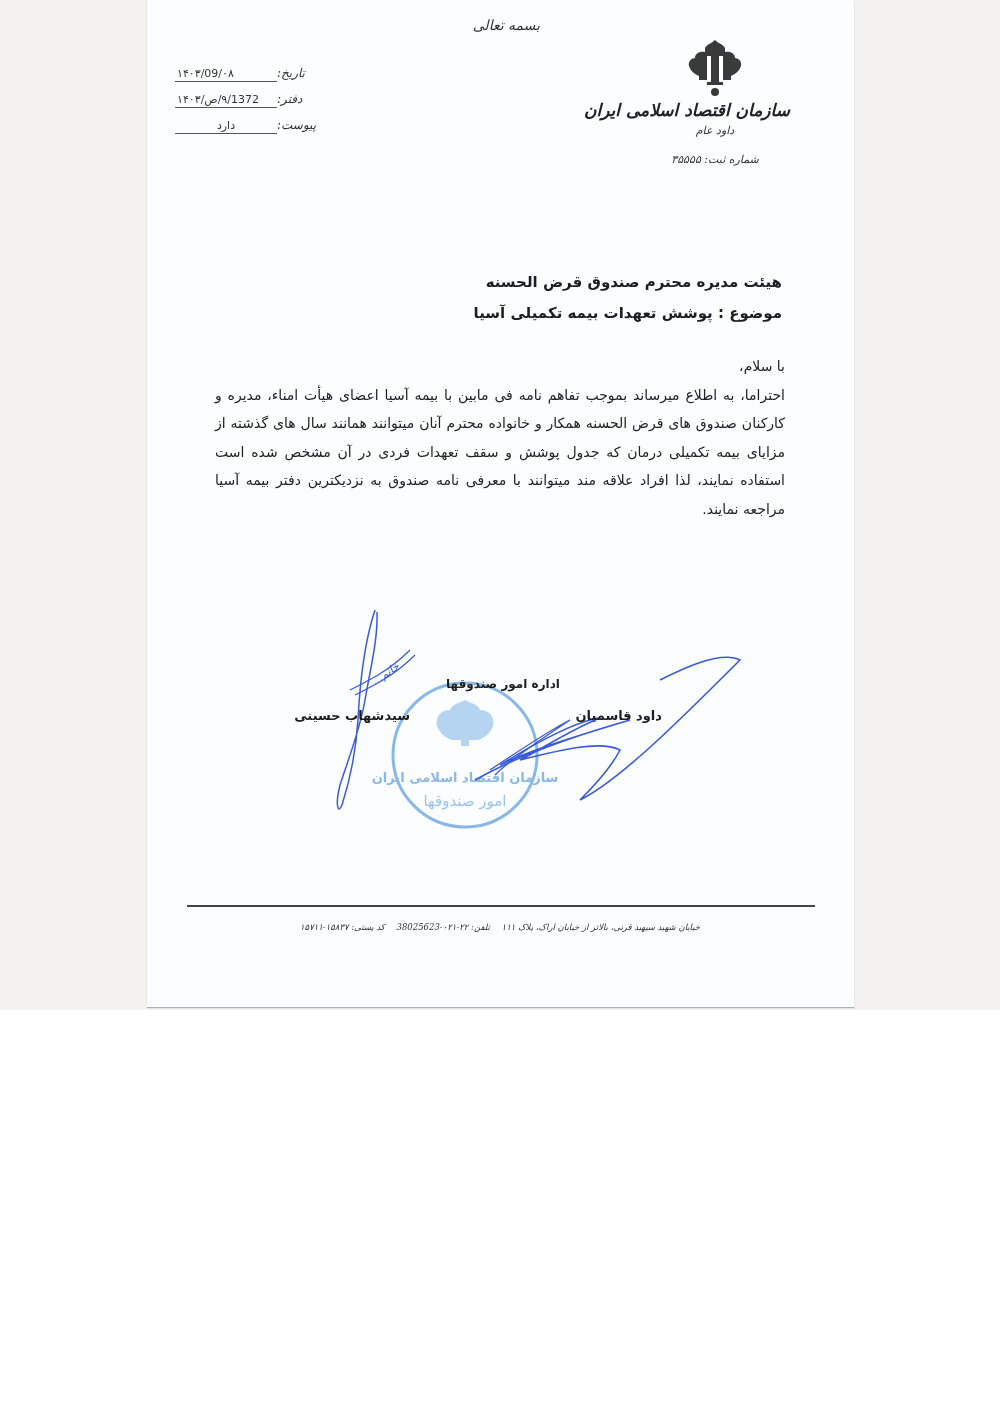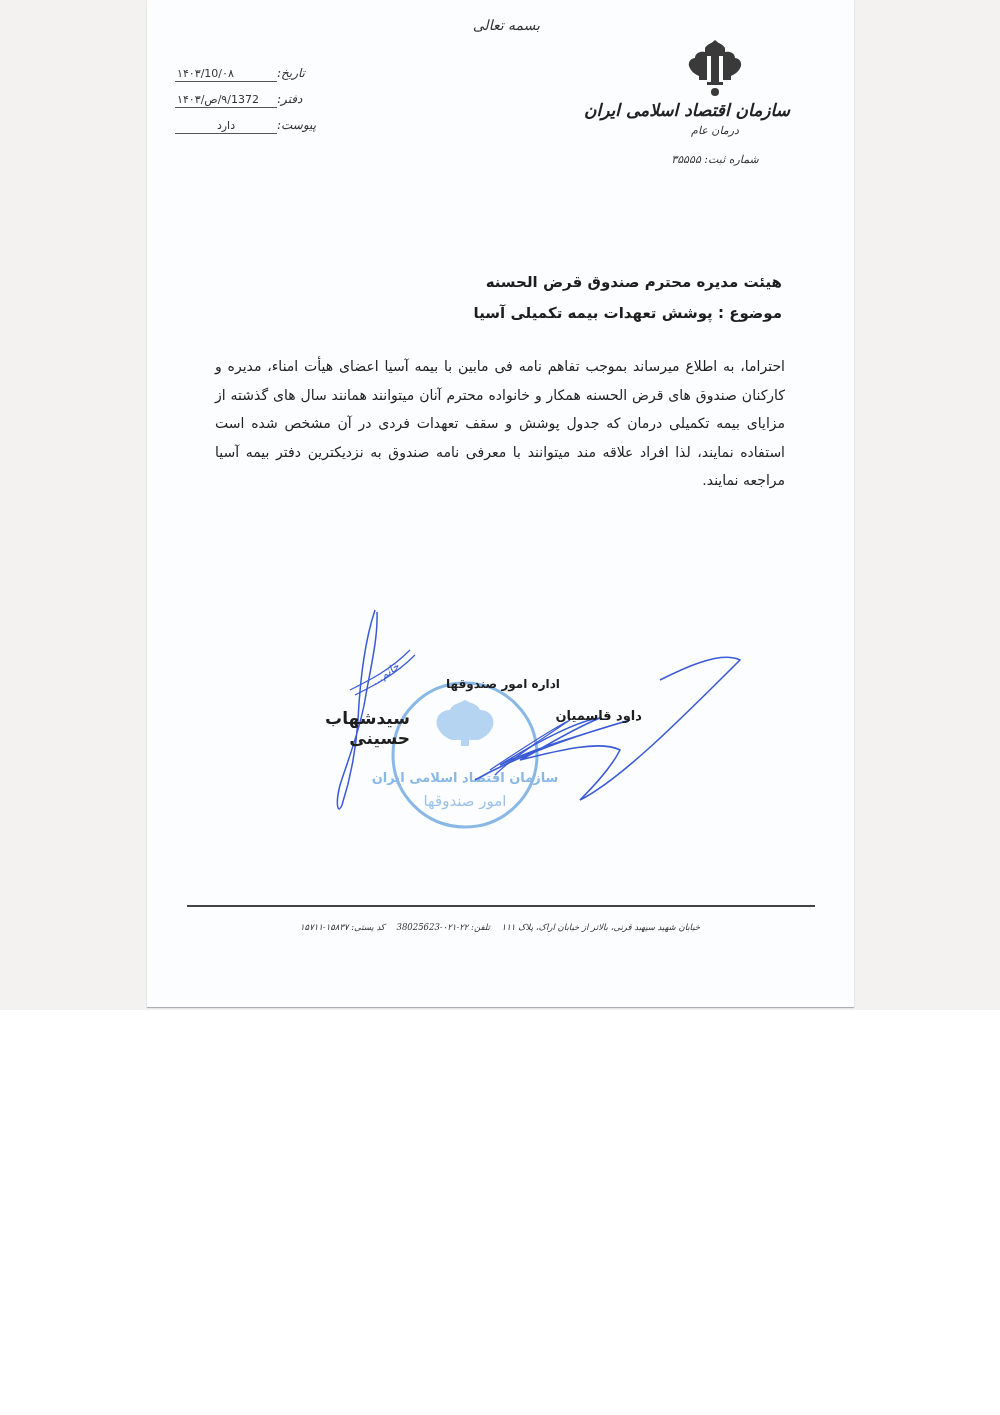--- a/index.html
+++ b/index.html
@@ -141,35 +141,35 @@
       left: 148px; top: 77px;
       width: 150px;
       text-align: center;
       font-weight: bold;
       font-size: 12px;
       direction: rtl;
       color: #1e1e1e;
     }
     .signer-1 {
       position: absolute;
-      left: 252px; top: 108px;
+      left: 272px; top: 108px;
       width: 110px;
       text-align: right;
       font-weight: bold;
       font-size: 13px;
       direction: rtl;
       color: #1e1e1e;
     }
     .signer-2 {
       position: absolute;
       left: 0px; top: 108px;
       width: 130px;
       text-align: right;
       font-weight: bold;
-      font-size: 17px;
+      font-size: 13px;
       direction: rtl;
       color: #1e1e1e;
     }
 
     
     .footer-rule {
       position: absolute;
       left: 187px; top: 905px;
       width: 628px; height: 2px;
       background: #444;
@@ -193,21 +193,21 @@
 
 <div class="scan-bg"></div>
 
 <div class="page"></div>
 
 <div class="basmala">بسمه تعالی</div>
 
 <div class="meta">
   <div class="meta-row">
     <span class="meta-label">تاریخ:</span>
-    <span class="meta-value">۱۴۰۳/10/۰۸</span>
+    <span class="meta-value">۱۴۰۳/09/۰۸</span>
   </div>
   <div class="meta-row">
     <span class="meta-label">دفتر:</span>
     <span class="meta-value">۹/1372/ص/۱۴۰۳</span>
   </div>
   <div class="meta-row">
     <span class="meta-label">پیوست:</span>
     <span class="meta-value" style="text-align:center;">دارد</span>
   </div>
 </div>
@@ -218,28 +218,29 @@
       <path d="M30 2 C26 6 22 6 20 10 L20 14 C14 13 10 16 10 20 C6 20 3 24 4 28 C6 34 10 36 14 38 L14 42 L22 42 L22 18 L26 18 L26 46 L34 46 L34 18 L38 18 L38 42 L46 42 L46 38 C50 36 54 34 56 28 C57 24 54 20 50 20 C50 16 46 13 40 14 L40 10 C38 6 34 6 30 2 Z"></path>
       <rect x="22" y="44" width="16" height="3"></rect>
       <circle cx="30" cy="54" r="4"></circle>
     </g>
     <g fill="#fcfdfe">
       <rect x="23" y="20" width="2" height="20"></rect>
       <rect x="35" y="20" width="2" height="20"></rect>
     </g>
   </svg>
   <div class="org-name">سازمان اقتصاد اسلامی ایران</div>
-  <div class="org-type">درمان عام</div>
+  <div class="org-type">داود عام</div>
   <div class="org-reg">شماره ثبت: ۳۵۵۵۵</div>
 </div>
 
 <div class="addressee">هیئت مدیره محترم صندوق قرض الحسنه</div>
 <div class="subject">موضوع : پوشش تعهدات بیمه تکمیلی آسیا</div>
 
 <div class="body-text">
+  <p>با سلام،</p>
   <p>احتراما، به اطلاع میرساند بموجب تفاهم نامه فی مابین با بیمه آسیا اعضای هیأت امناء، مدیره و کارکنان صندوق های قرض الحسنه همکار و خانواده محترم آنان میتوانند همانند سال های گذشته از مزایای بیمه تکمیلی درمان که جدول پوشش و سقف تعهدات فردی در آن مشخص شده است استفاده نمایند، لذا افراد علاقه مند میتوانند با معرفی نامه صندوق به نزدیکترین دفتر بیمه آسیا مراجعه نمایند.</p>
 </div>
 
 <div class="sig-area">
   <svg class="stamp-svg" width="480" height="250" viewBox="0 0 480 250">
 
     <circle cx="185" cy="155" r="72" fill="none" stroke="#8ab8e6" stroke-width="3"></circle>
 
     <g fill="#a9cdef" opacity="0.85">
       <path d="M185 100 C178 104 172 104 170 110 C160 110 155 118 157 126 C160 134 166 138 172 140 L198 140 C204 138 210 134 213 126 C215 118 210 110 200 110 C198 104 192 104 185 100 Z"></path>

